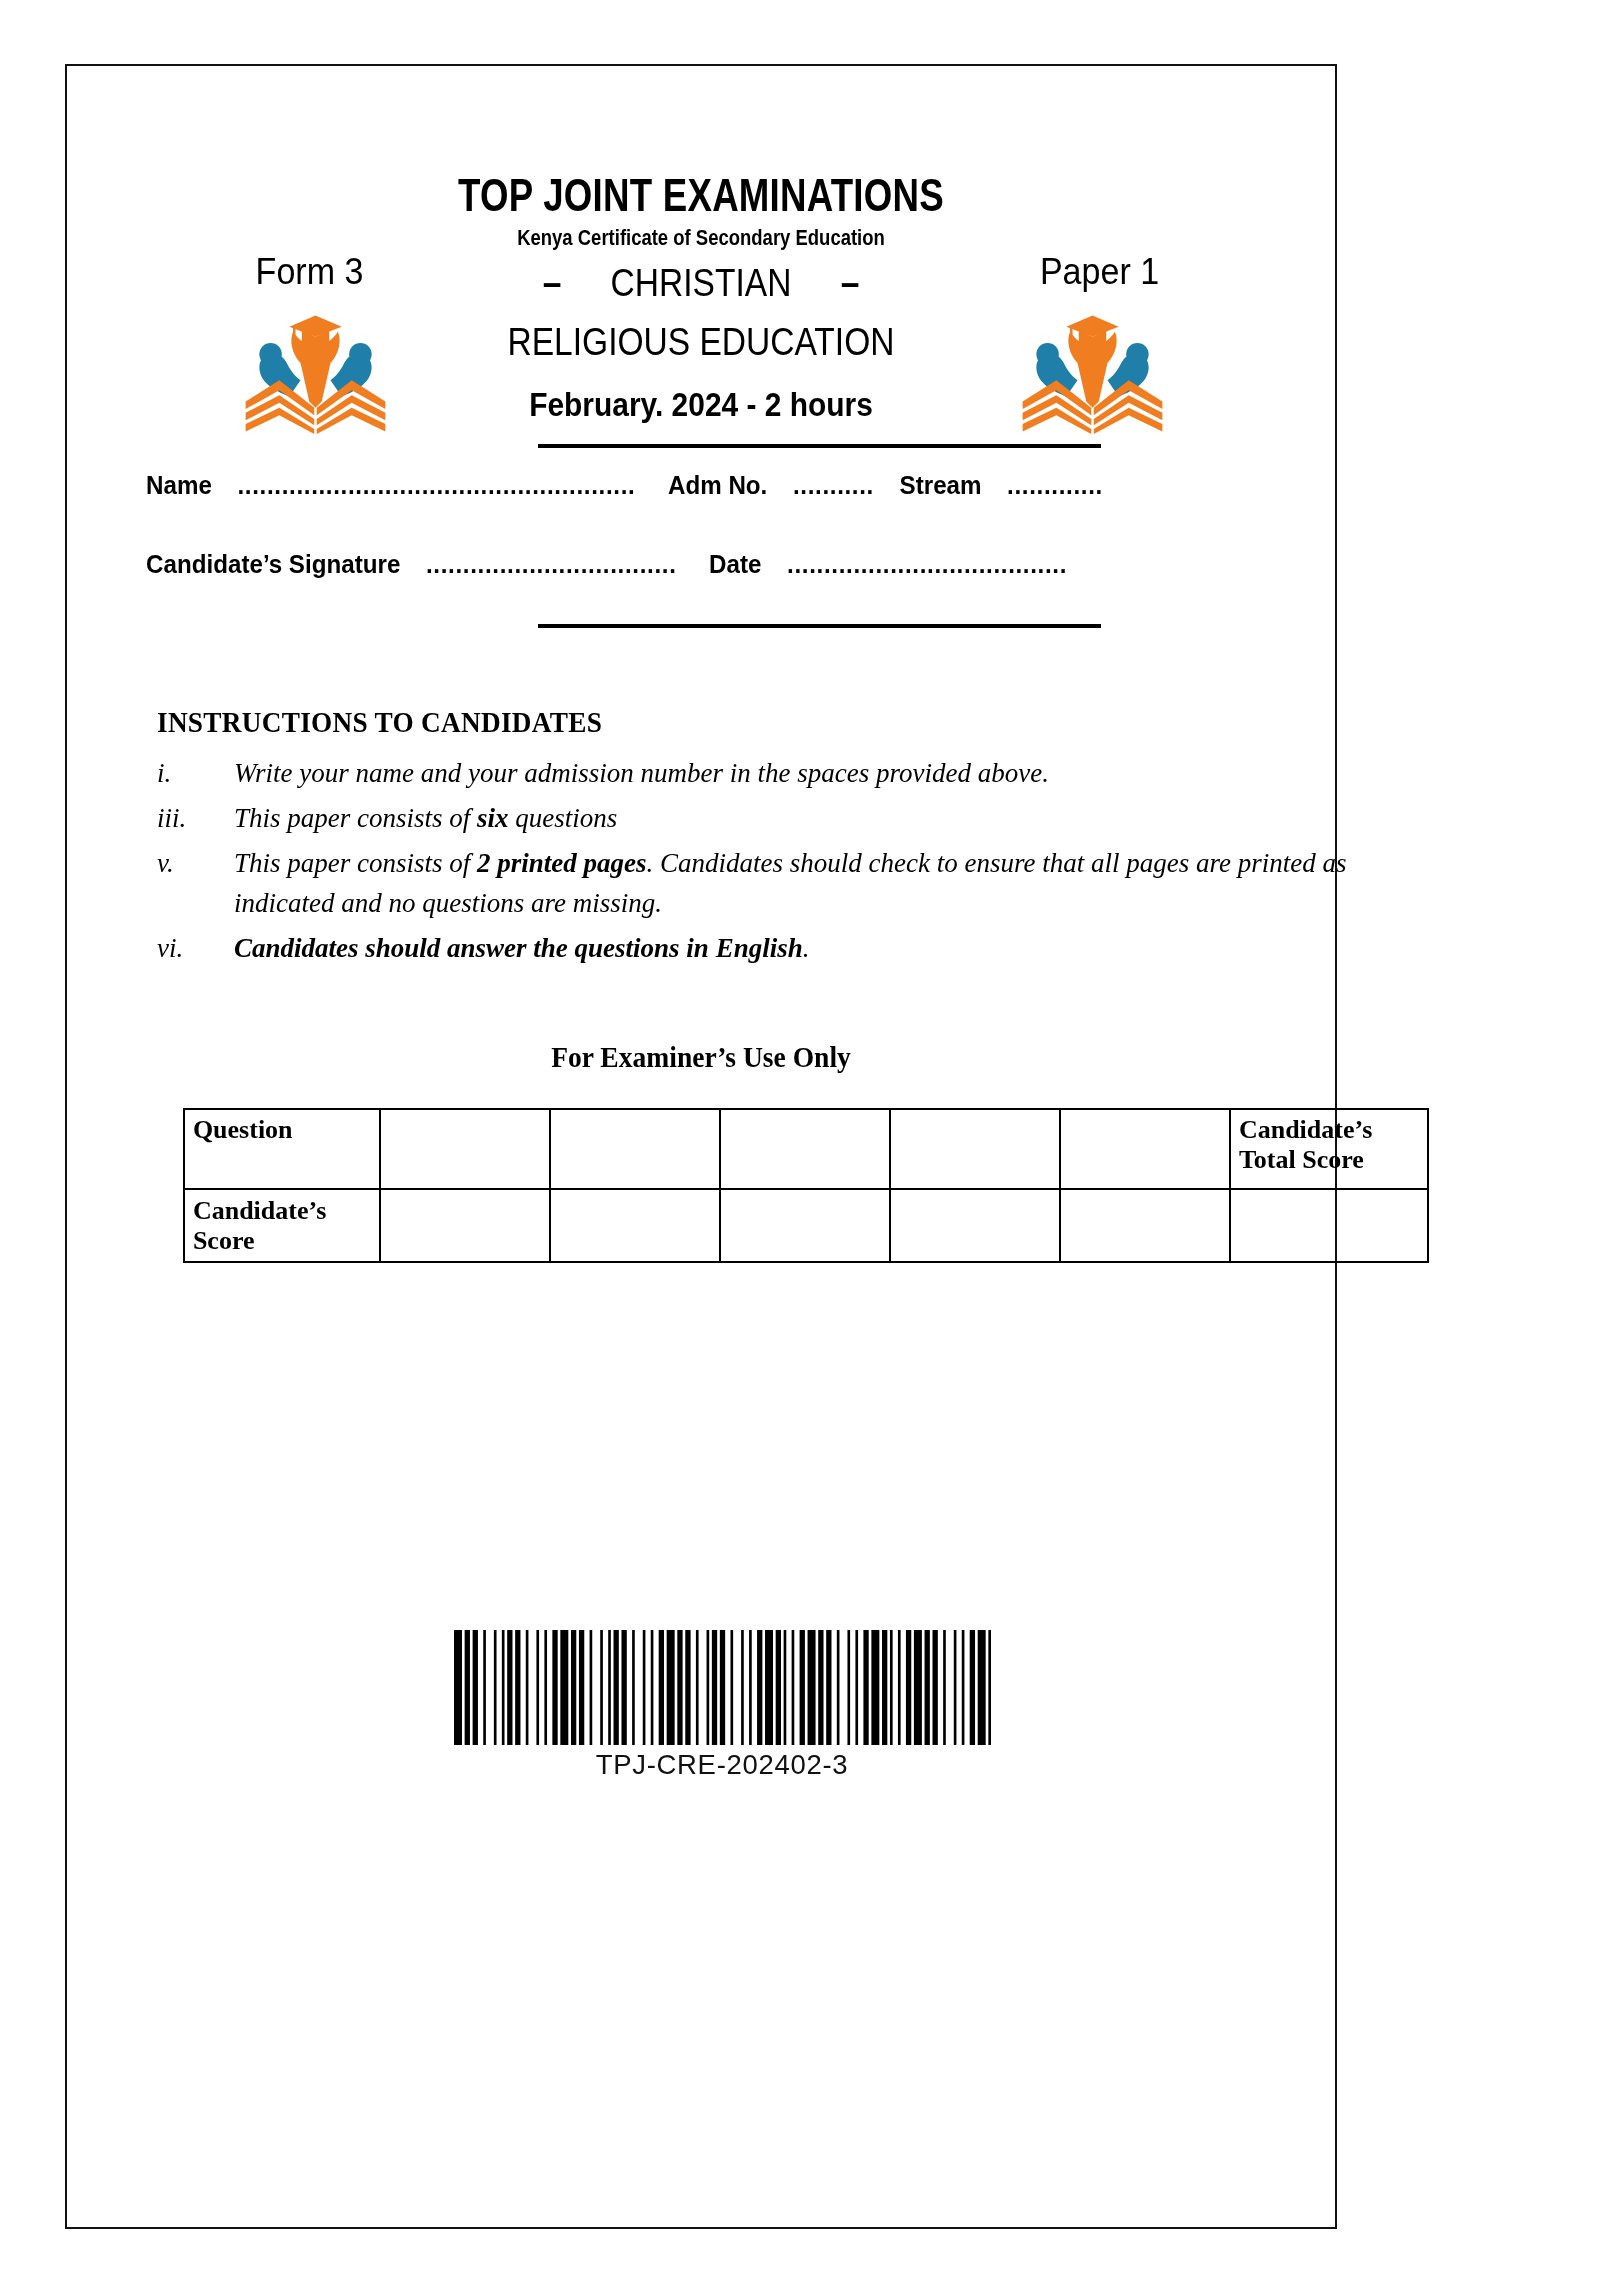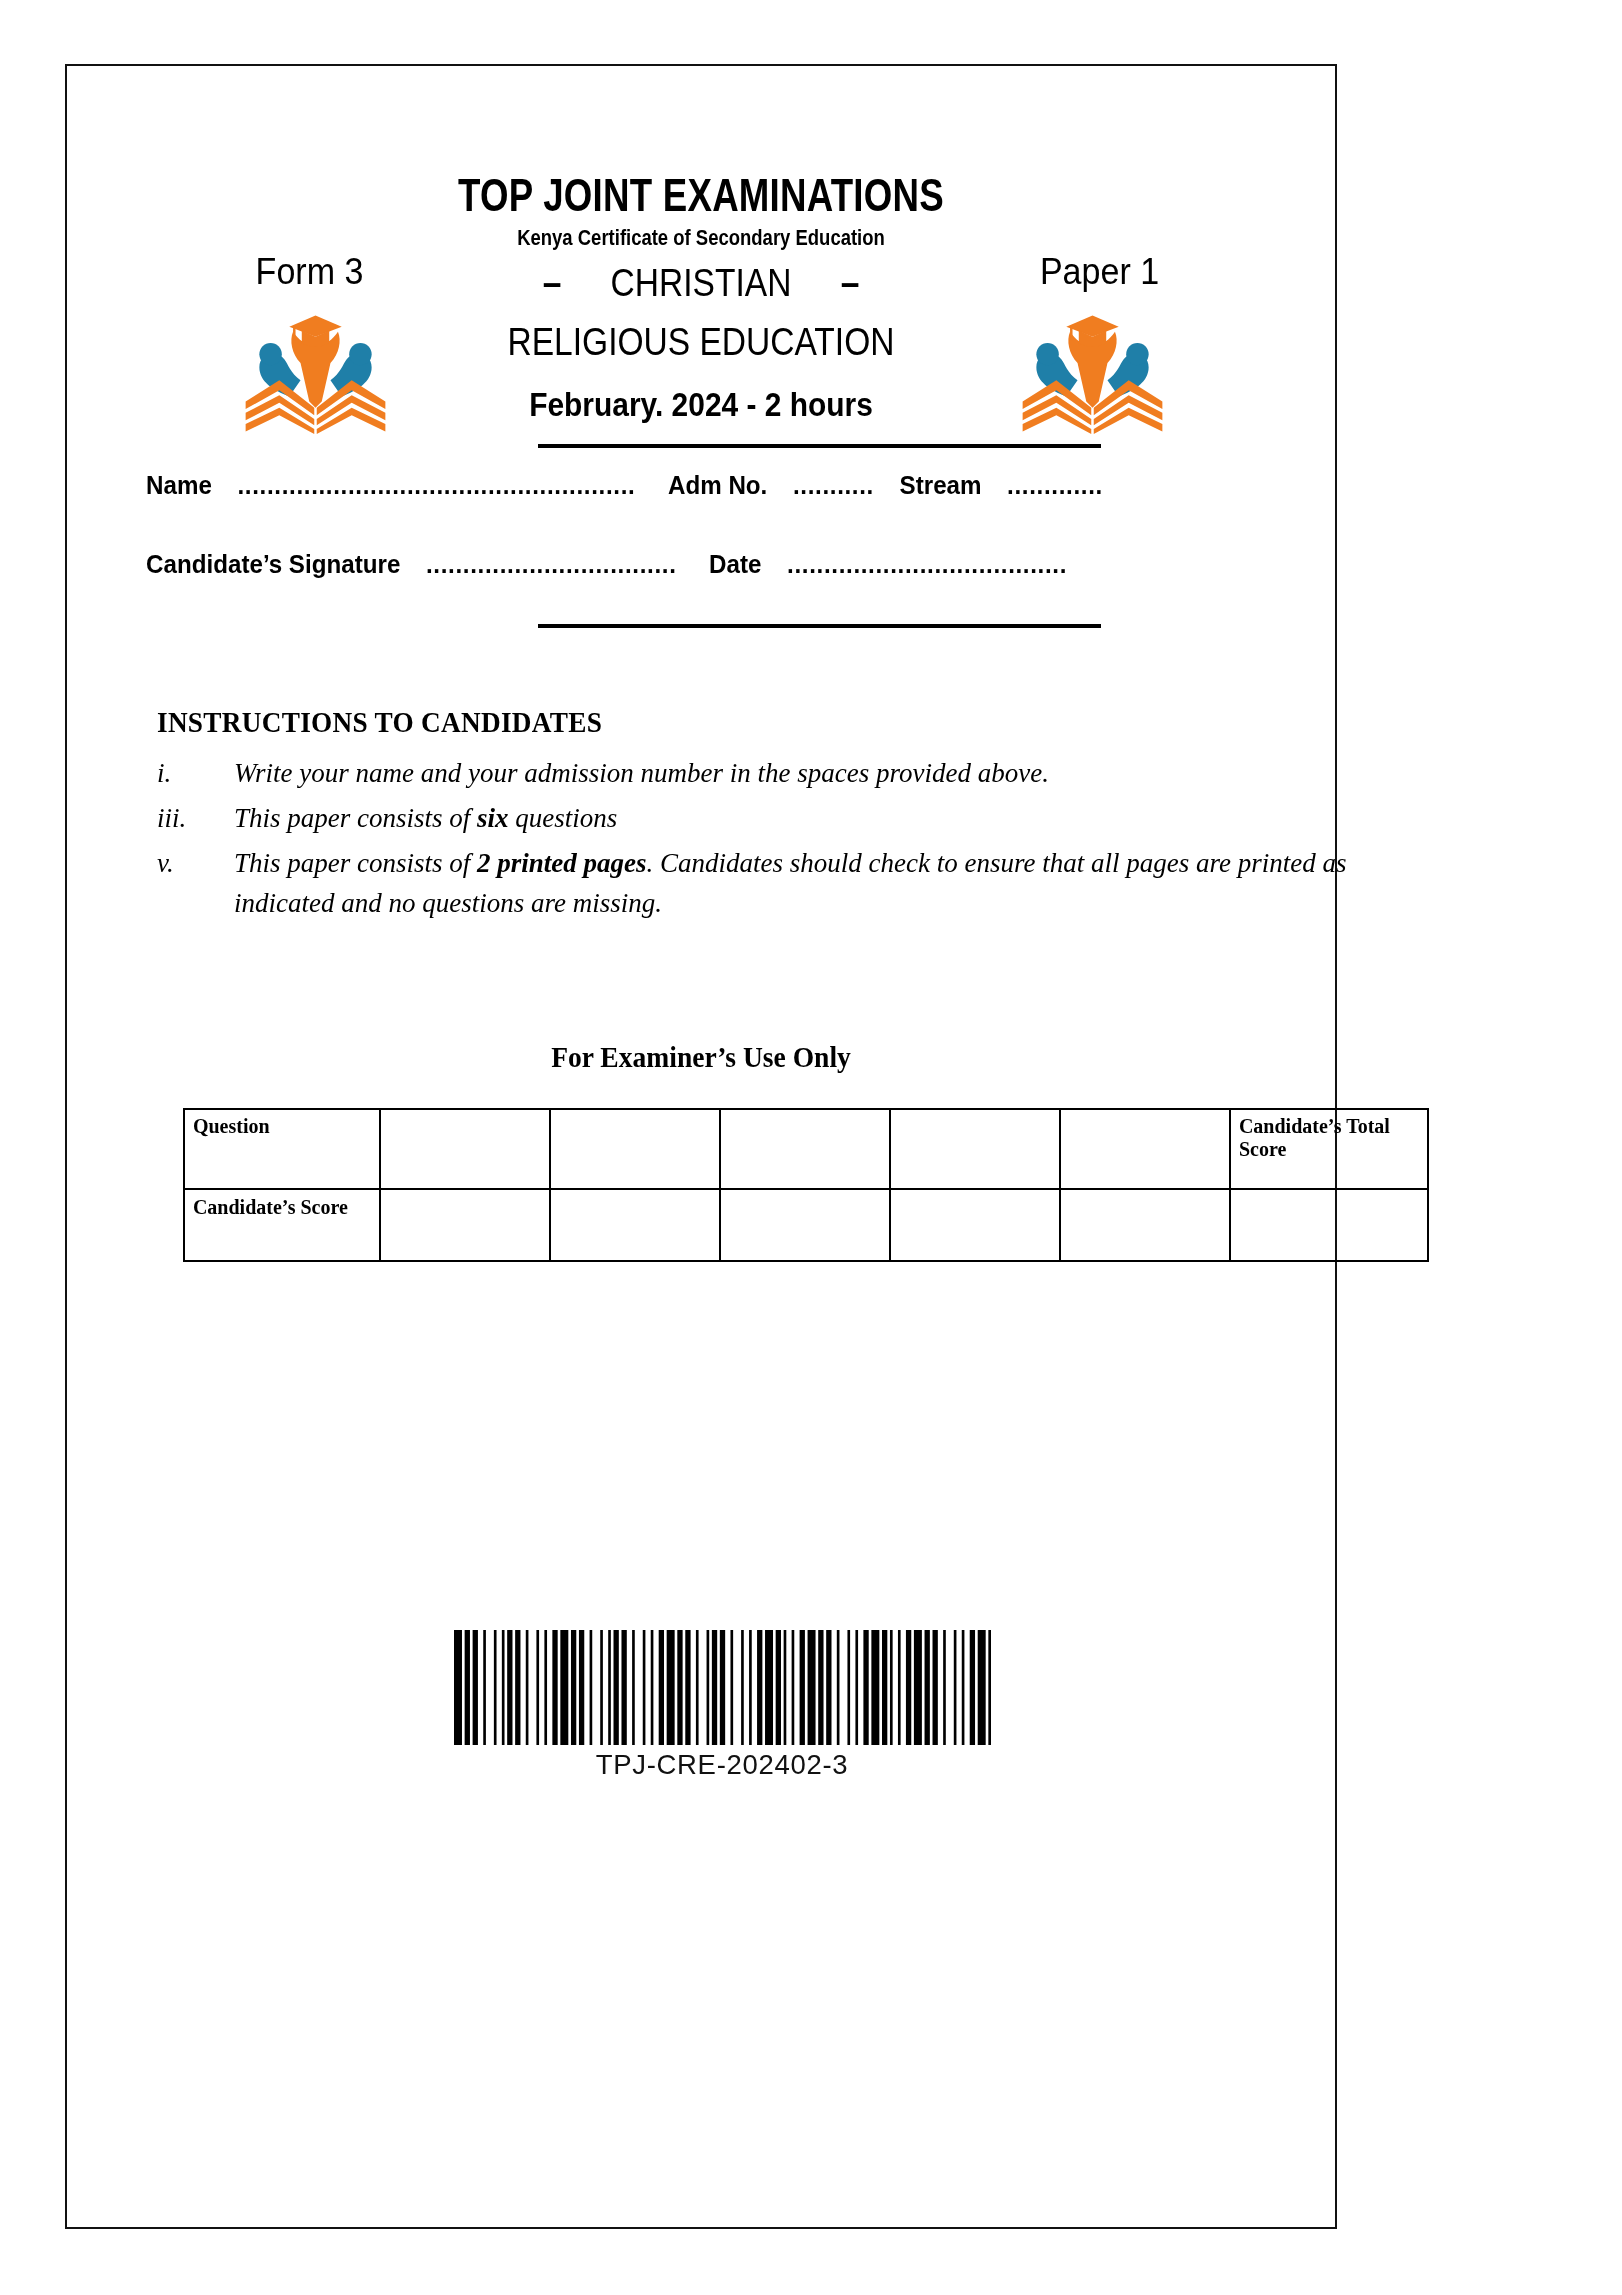--- a/index.html
+++ b/index.html
@@ -224,21 +224,21 @@
     left: 116px;
     top: 1042px;
     width: 1245px;
     border-collapse: collapse;
     table-layout: fixed;
   }
   .exam-table td {
     border: 2px solid #000000;
     font-family: "Liberation Serif", serif;
     font-weight: 700;
-    font-size: 20px;
+    font-size: 26px;
     vertical-align: top;
     padding: 5.2px 3.9px 5.2px 7.9px;
     line-height: 1.16;
   }
   .exam-table tr.r1 td { height: 68px; }
   .exam-table tr.r2 td { height: 59px; }
   .col-label { width: 196px; }
   .col-blank { width: 170px; }
   .col-total { width: 198px; }
 
@@ -338,20 +338,21 @@
     </div>
 
     <div class="rule rule-1"></div>
     <div class="rule rule-2"></div>
 
     <div class="instr-head">INSTRUCTIONS TO CANDIDATES</div>
     <div class="instr-list" id="instructions-list">
         <div class="instr-item"><span class="num">i.</span><span class="body"><span>Write your name and your admission number in the spaces provided above.</span></span></div>
         <div class="instr-item"><span class="num">iii.</span><span class="body"><span>This paper consists of </span><b>six</b><span> questions</span></span></div>
         <div class="instr-item"><span class="num">v.</span><span class="body"><span>This paper consists of </span><b>2 printed pages</b><span>. Candidates should check to ensure that all pages are printed as indicated and no questions are missing.</span></span></div>
+        <div class="instr-item"><span class="num">vi.</span><span class="body"><b>Candidates should answer the questions in English</b><span>.</span></span></div>
       </div>
 
     <div class="exam-head">For Examiner’s Use Only</div>
 
     <table class="exam-table">
       <colgroup>
         <col class="col-label">
           <col class="col-blank">
           <col class="col-blank">
           <col class="col-blank">

